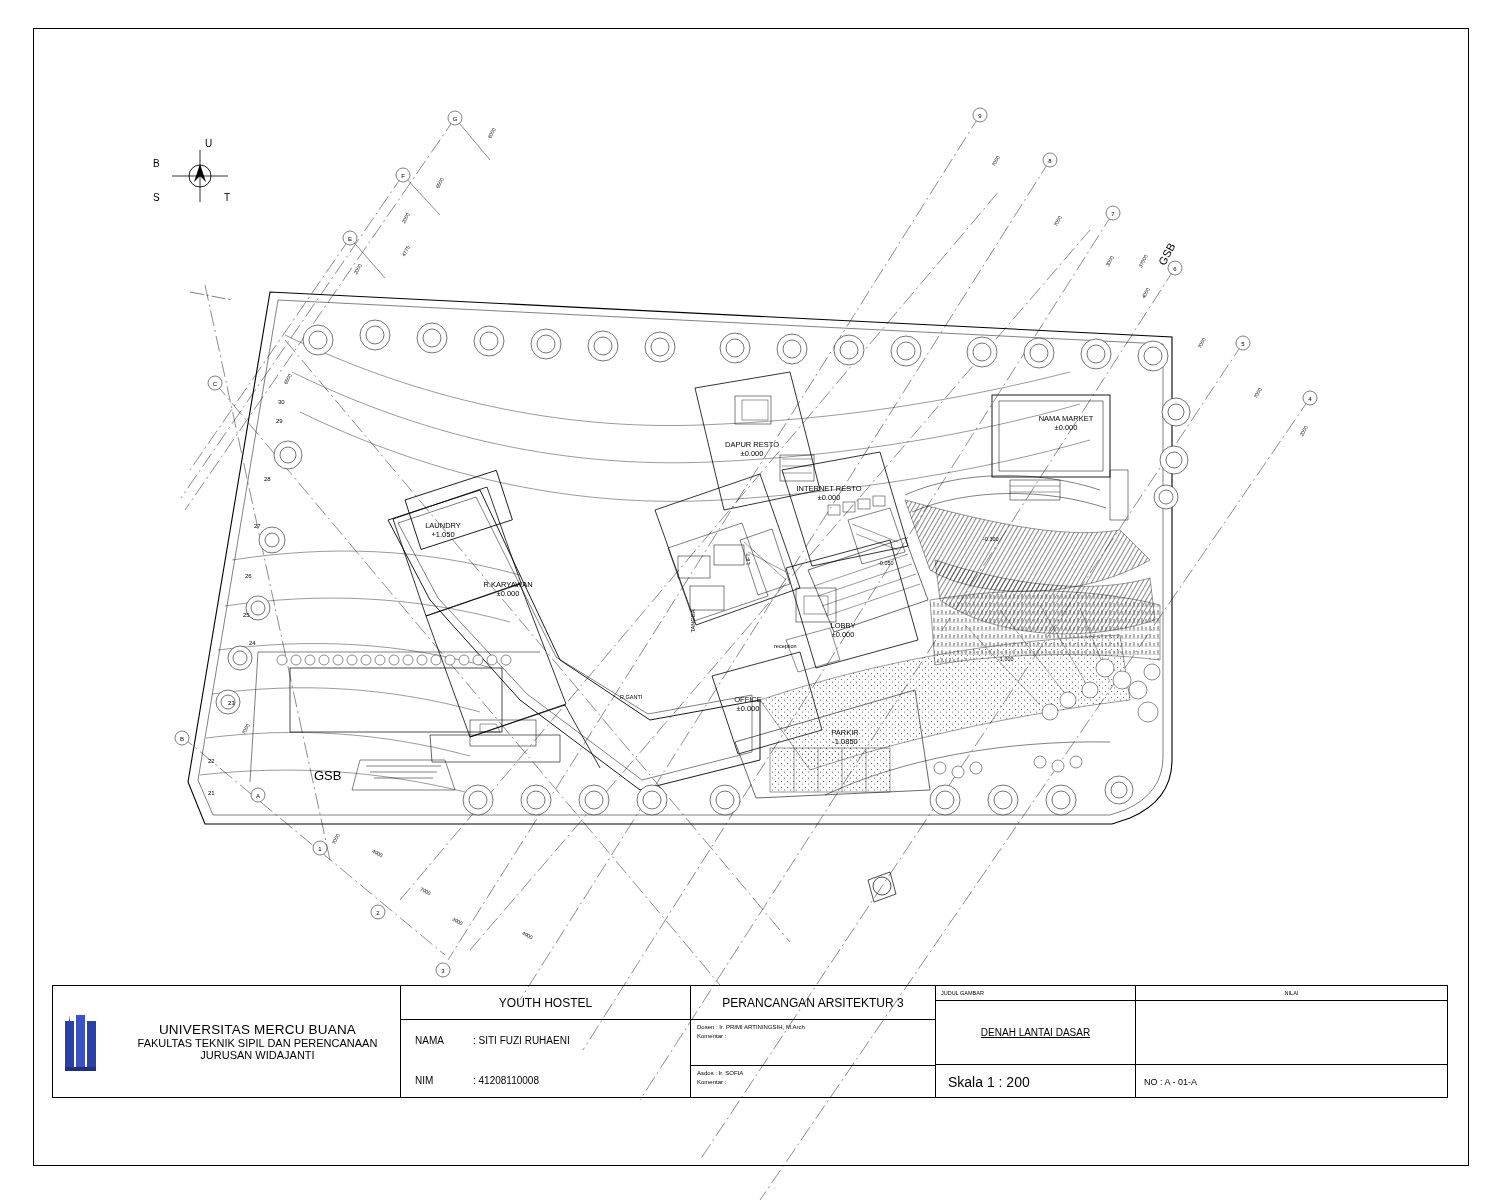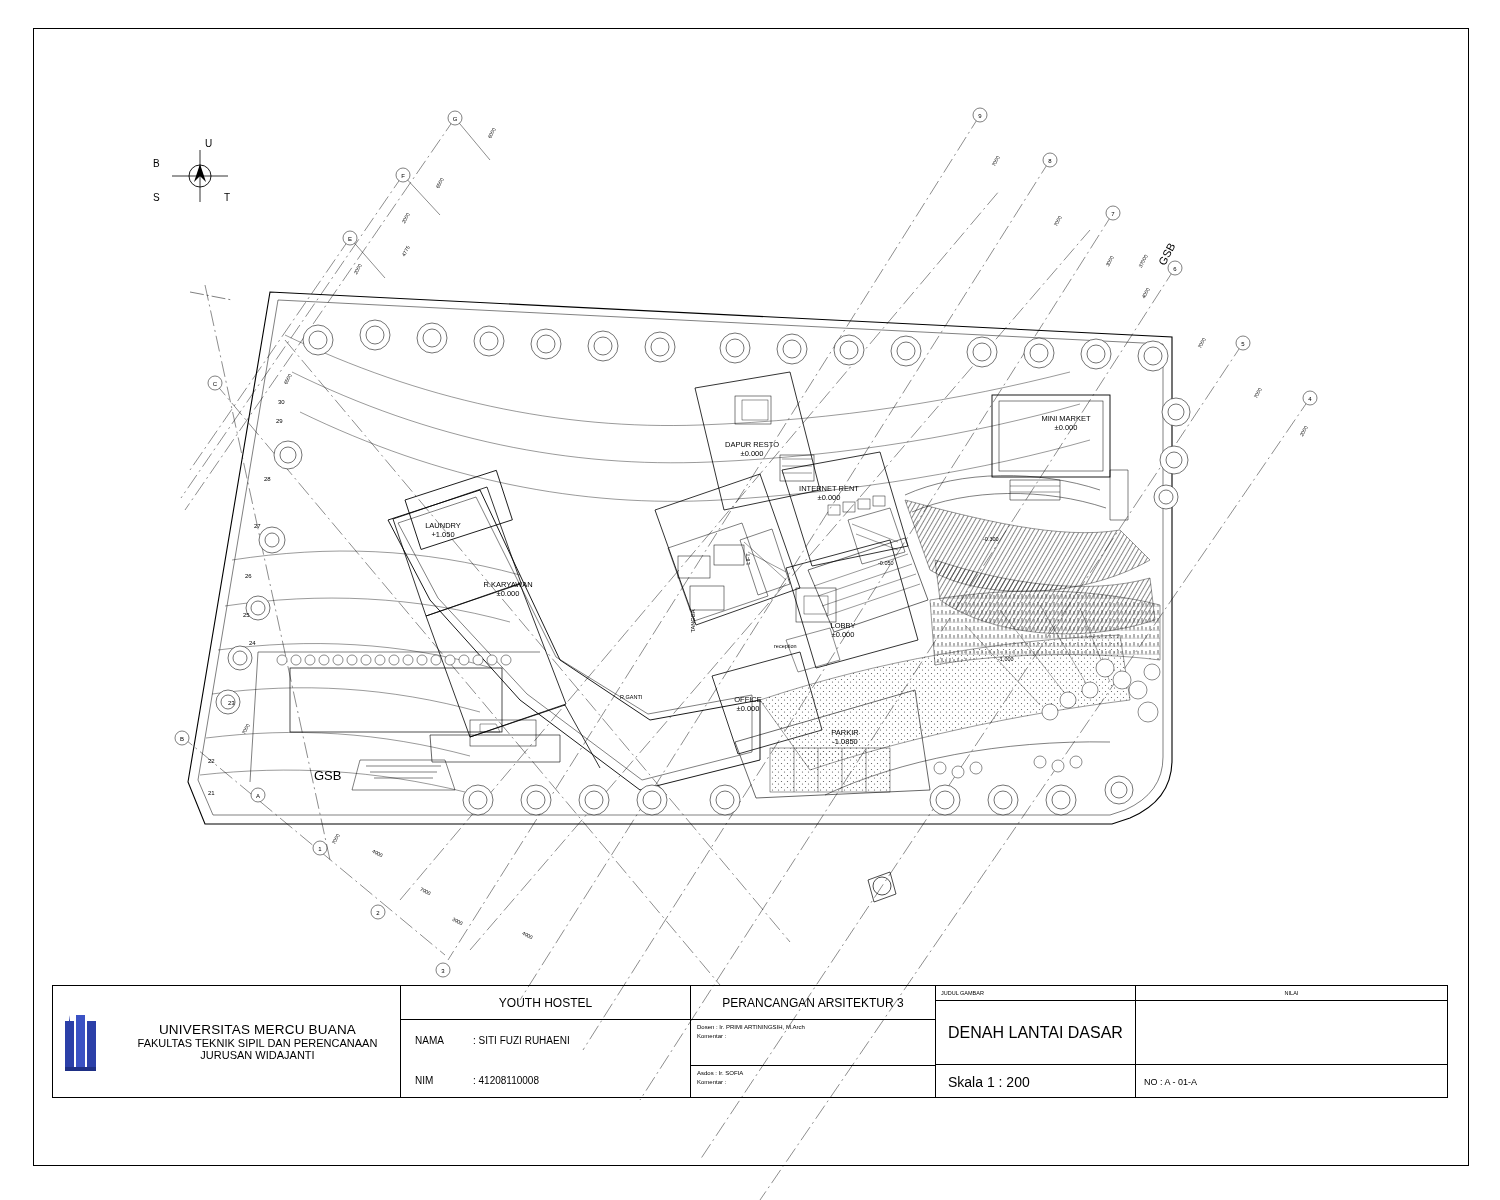--- a/index.html
+++ b/index.html
@@ -26,21 +26,21 @@
   .proj-top{height:33px;border-bottom:1.2px solid #000;display:flex;align-items:center;justify-content:center;font-size:12px;}
   .proj-row{height:40px;display:flex;align-items:center;font-size:10px;padding-left:14px;}
   .proj-row.b{border-top:0;}
   .c-mk{width:245px;}
   .mk-top{height:33px;border-bottom:1.2px solid #000;display:flex;align-items:center;justify-content:center;font-size:12px;}
   .mk-half{height:39px;border-bottom:1.2px solid #000;padding:3px 6px;font-size:6px;line-height:1.5;}
   .mk-half:last-child{border-bottom:none;}
   .c-mk2{width:246px;}
   .c-title{width:200px;}
   .t-top{height:14px;border-bottom:1.2px solid #000;font-size:5.5px;padding-left:5px;display:flex;align-items:center;}
-  .t-mid{height:63px;display:flex;align-items:center;justify-content:center;font-size:16px;border-bottom:1.2px solid #000;}
+  .t-mid{height:63px;display:flex;align-items:center;justify-content:center;font-size:10px;border-bottom:1.2px solid #000;text-decoration:underline;}
   .t-bot{height:34px;display:flex;align-items:center;font-size:14px;padding-left:12px;}
   .c-no{flex:1;}
   .n-top{height:14px;border-bottom:1.2px solid #000;font-size:5.5px;display:flex;align-items:center;justify-content:center;}
   .n-mid{height:63px;border-bottom:1.2px solid #000;}
   .n-bot{height:34px;display:flex;align-items:center;font-size:9px;padding-left:8px;}
   
   .compass{position:absolute;left:150px;top:140px;width:100px;height:80px;}
   .compass .c-l{position:absolute;font-size:10px;}
 </style>
 </head>
@@ -409,25 +409,25 @@
     <span class="c-l" style="left:3px;top:18px;">B</span>
     <span class="c-l" style="left:3px;top:52px;">S</span>
     <span class="c-l" style="left:74px;top:52px;">T</span>
   </div>
 
   <div class="lbl room" style="left:712px;top:440px;width:80px;">
     <div>DAPUR  RESTO</div>
       <div>±0.000</div>
   </div>
   <div class="lbl room" style="left:786px;top:484px;width:86px;">
-    <div>INTERNET RENT</div>
+    <div>INTERNET RESTO</div>
       <div>±0.000</div>
   </div>
   <div class="lbl room" style="left:1024px;top:414px;width:84px;">
-    <div>MINI MARKET</div>
+    <div>NAMA MARKET</div>
       <div>±0.000</div>
   </div>
   <div class="lbl room" style="left:408px;top:521px;width:70px;">
     <div>LAUNDRY</div>
       <div>+1.050</div>
   </div>
   <div class="lbl room" style="left:468px;top:580px;width:80px;">
     <div>R.KARYAWAN</div>
       <div>±0.000</div>
   </div>

